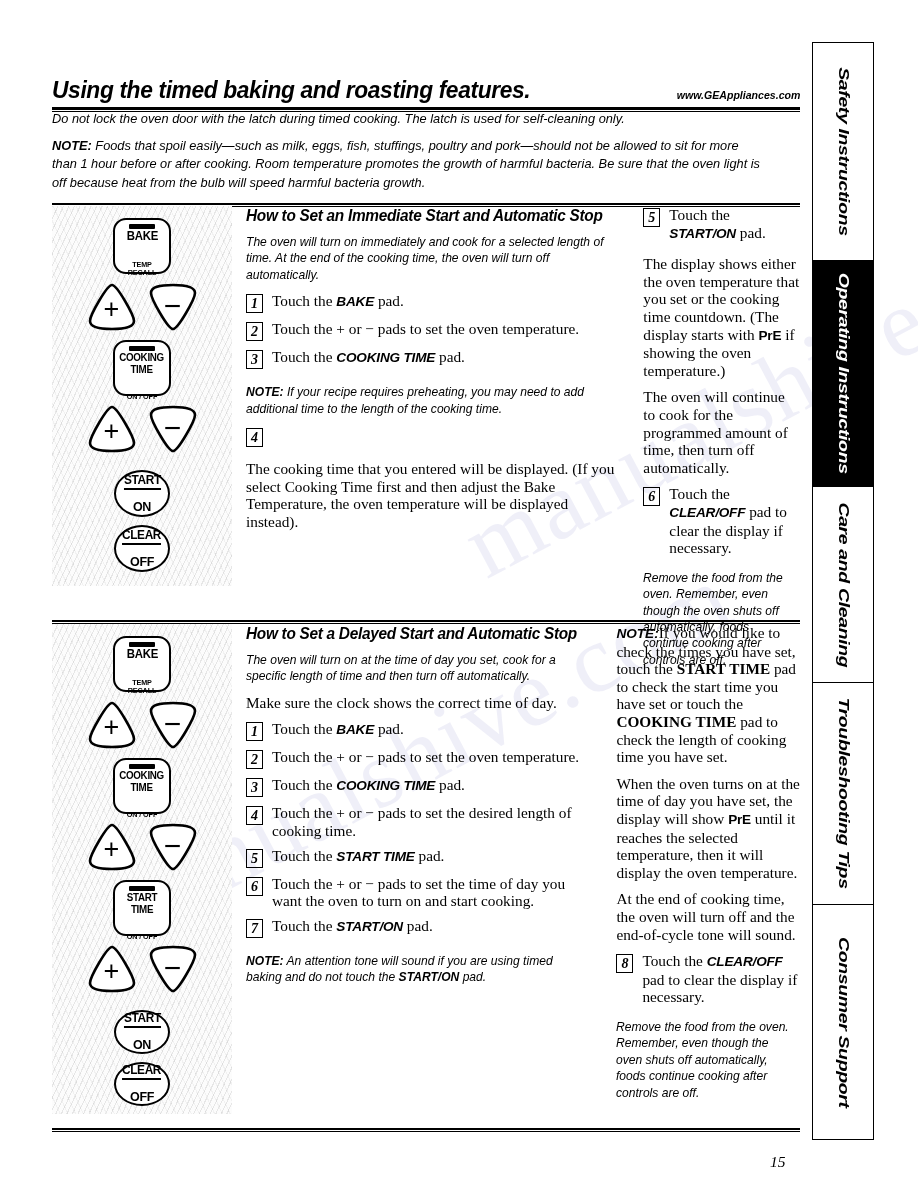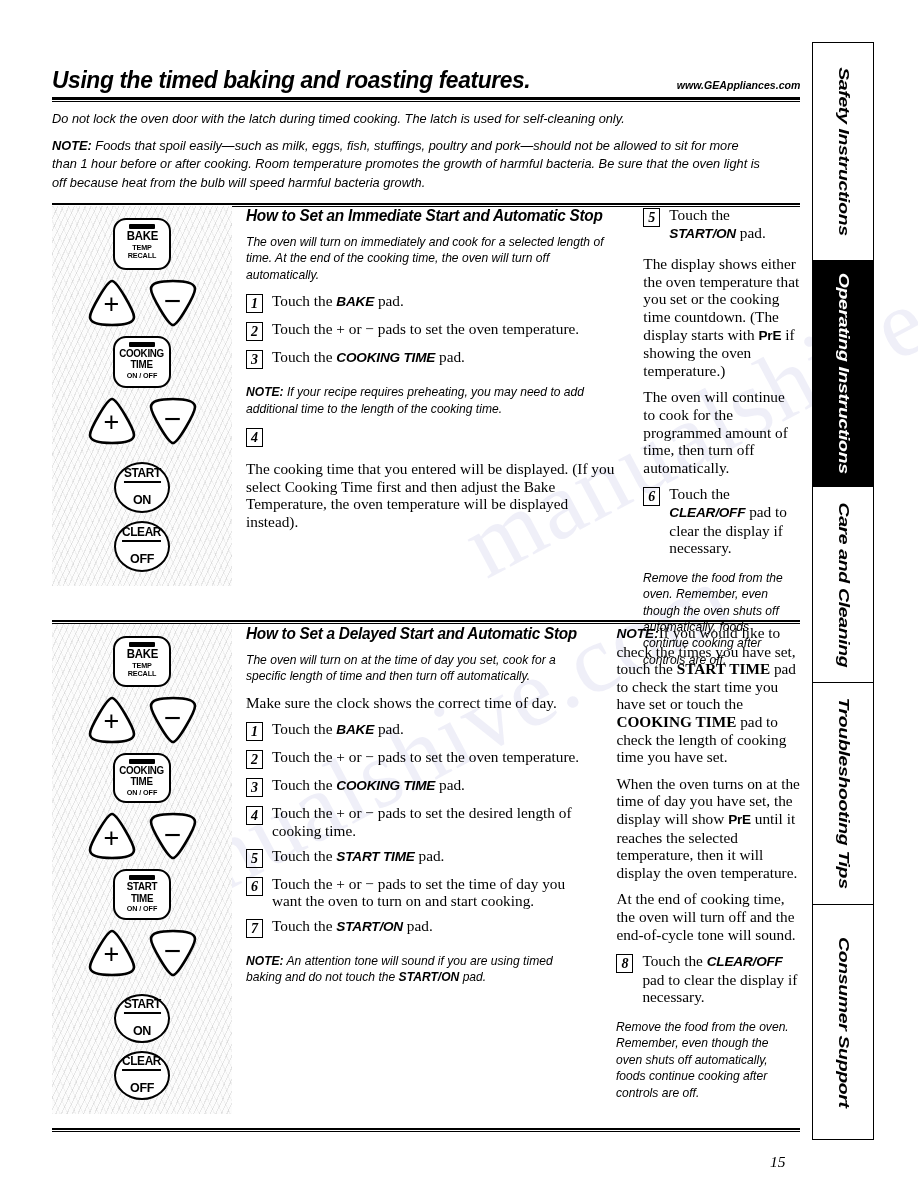--- a/index.html
+++ b/index.html
@@ -45,21 +45,21 @@
 
   .t-safety      { flex: 0 0 218px; }
   .t-operating   { flex: 0 0 226px; }
   .t-care        { flex: 0 0 196px; }
   .t-trouble     { flex: 0 0 222px; }
   .t-consumer    { flex: 0 0 236px; }
 
   
   .header {
     position: absolute;
-    left: 52px; top: 66px; width: 748px;
+    left: 52px; top: 76px; width: 748px;
   }
   .header-row {
     display: flex; align-items: flex-end; justify-content: space-between;
   }
   .page-title {
     font-family: "Liberation Sans", sans-serif;
     font-weight: bold; font-style: italic;
     font-size: 24.5px;
     letter-spacing: -0.4px;
     transform: scaleX(0.93);
@@ -144,21 +144,21 @@
     width: 26px; height: 5px; background: #000; border-radius: 1px;
   }
   .pad-main {
     font-weight: bold; font-size: 12px; line-height: 12.5px;
     text-align: center; letter-spacing: -0.3px;
     transform: scaleX(0.95);
   }
   .pad-main.small { font-size: 10.3px; line-height: 11.5px; }
   .pad-sub {
     font-weight: bold; font-size: 7.2px; line-height: 8px;
-    text-align: center; margin-top: 1px; letter-spacing: -0.1px;
+    text-align: center; margin-top: 18px; letter-spacing: -0.1px;
   }
 
   
   .pm-row {
     display: flex; gap: 9px; margin: 9px 0;
     align-items: center; justify-content: center;
   }
   .pm {
     width: 52px; height: 48px;
     position: relative;

